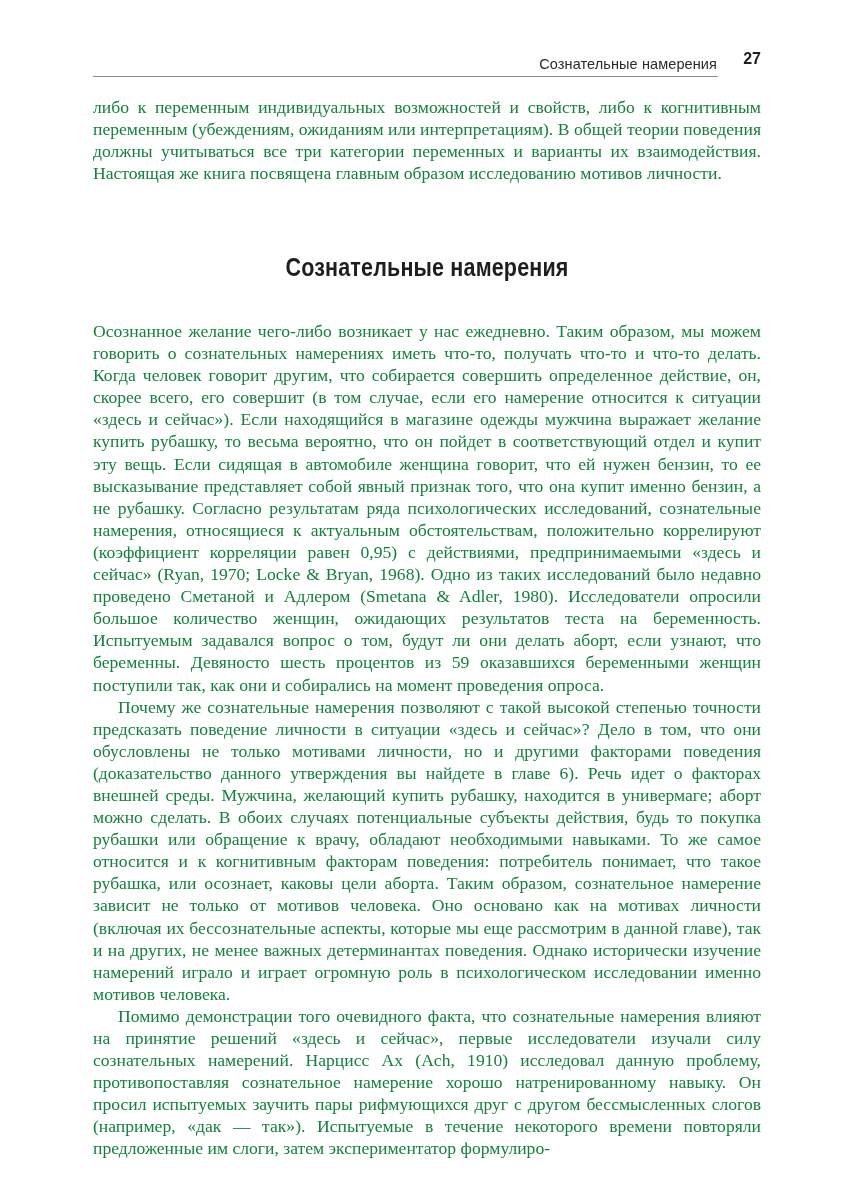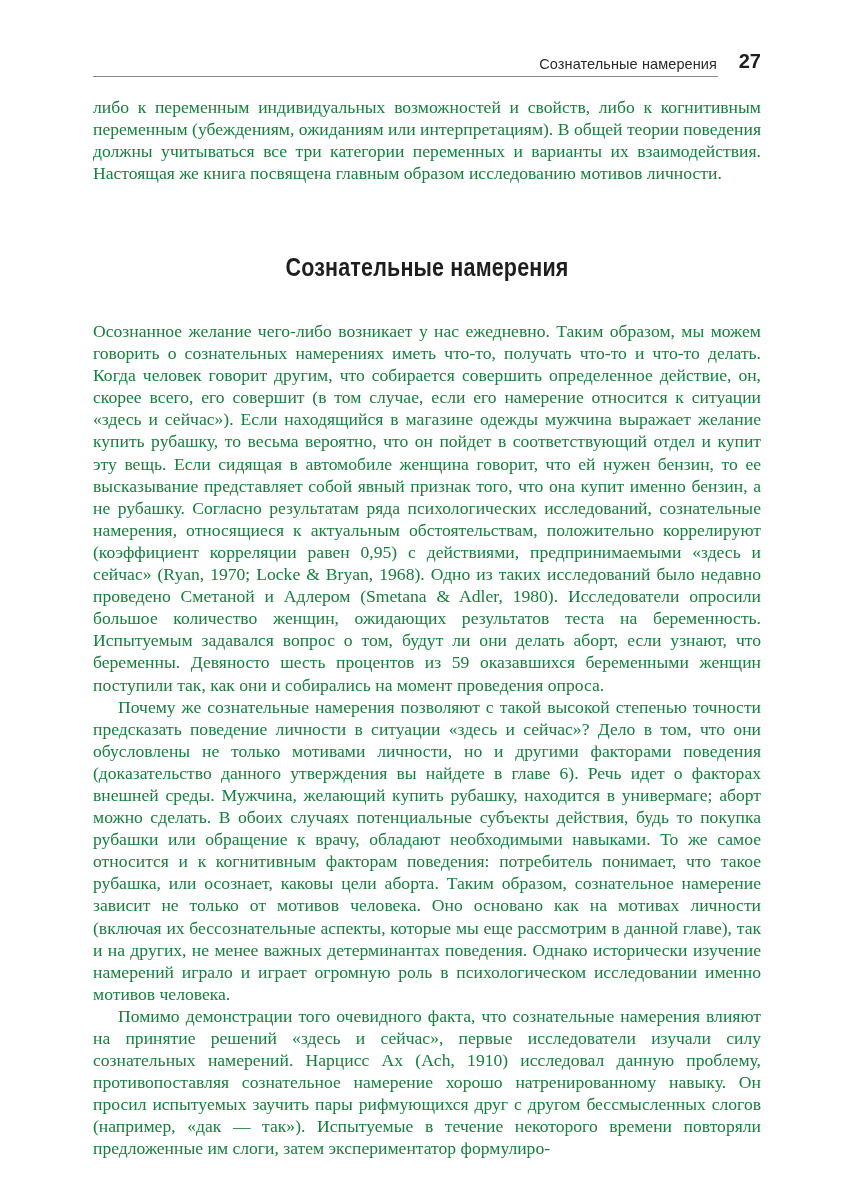--- a/index.html
+++ b/index.html
@@ -42,21 +42,21 @@
     width: 625px;
     height: 0;
     border-top: 1.2px solid #8a8a8a;
   }
   .page-number {
     position: absolute;
     right: 0;
     top: 0px;
     font-family: "Liberation Sans", sans-serif;
     font-weight: bold;
-    font-size: 20px;
+    font-size: 16px;
     color: #1e1e1e;
   }
   .body-text {
     position: absolute;
     left: 0;
     width: 668px;
     font-family: "Liberation Serif", serif;
     font-size: 17.6px;
     line-height: 22.1px;
     color: #15803d;

